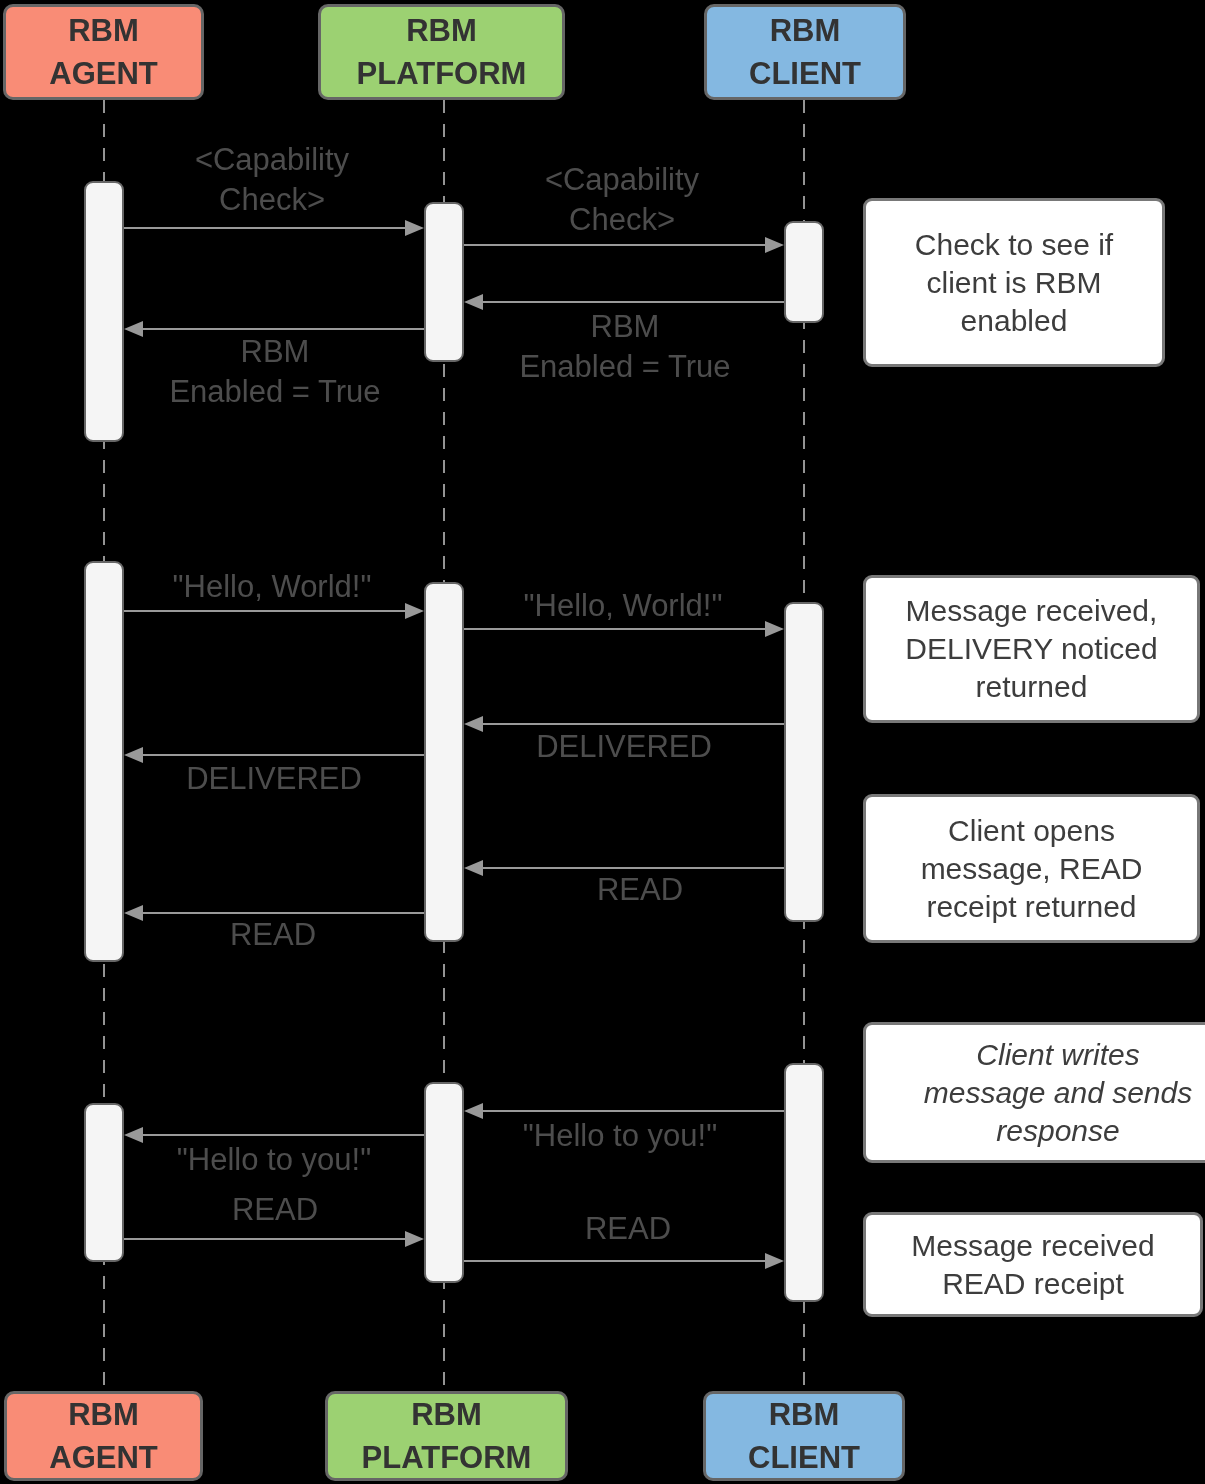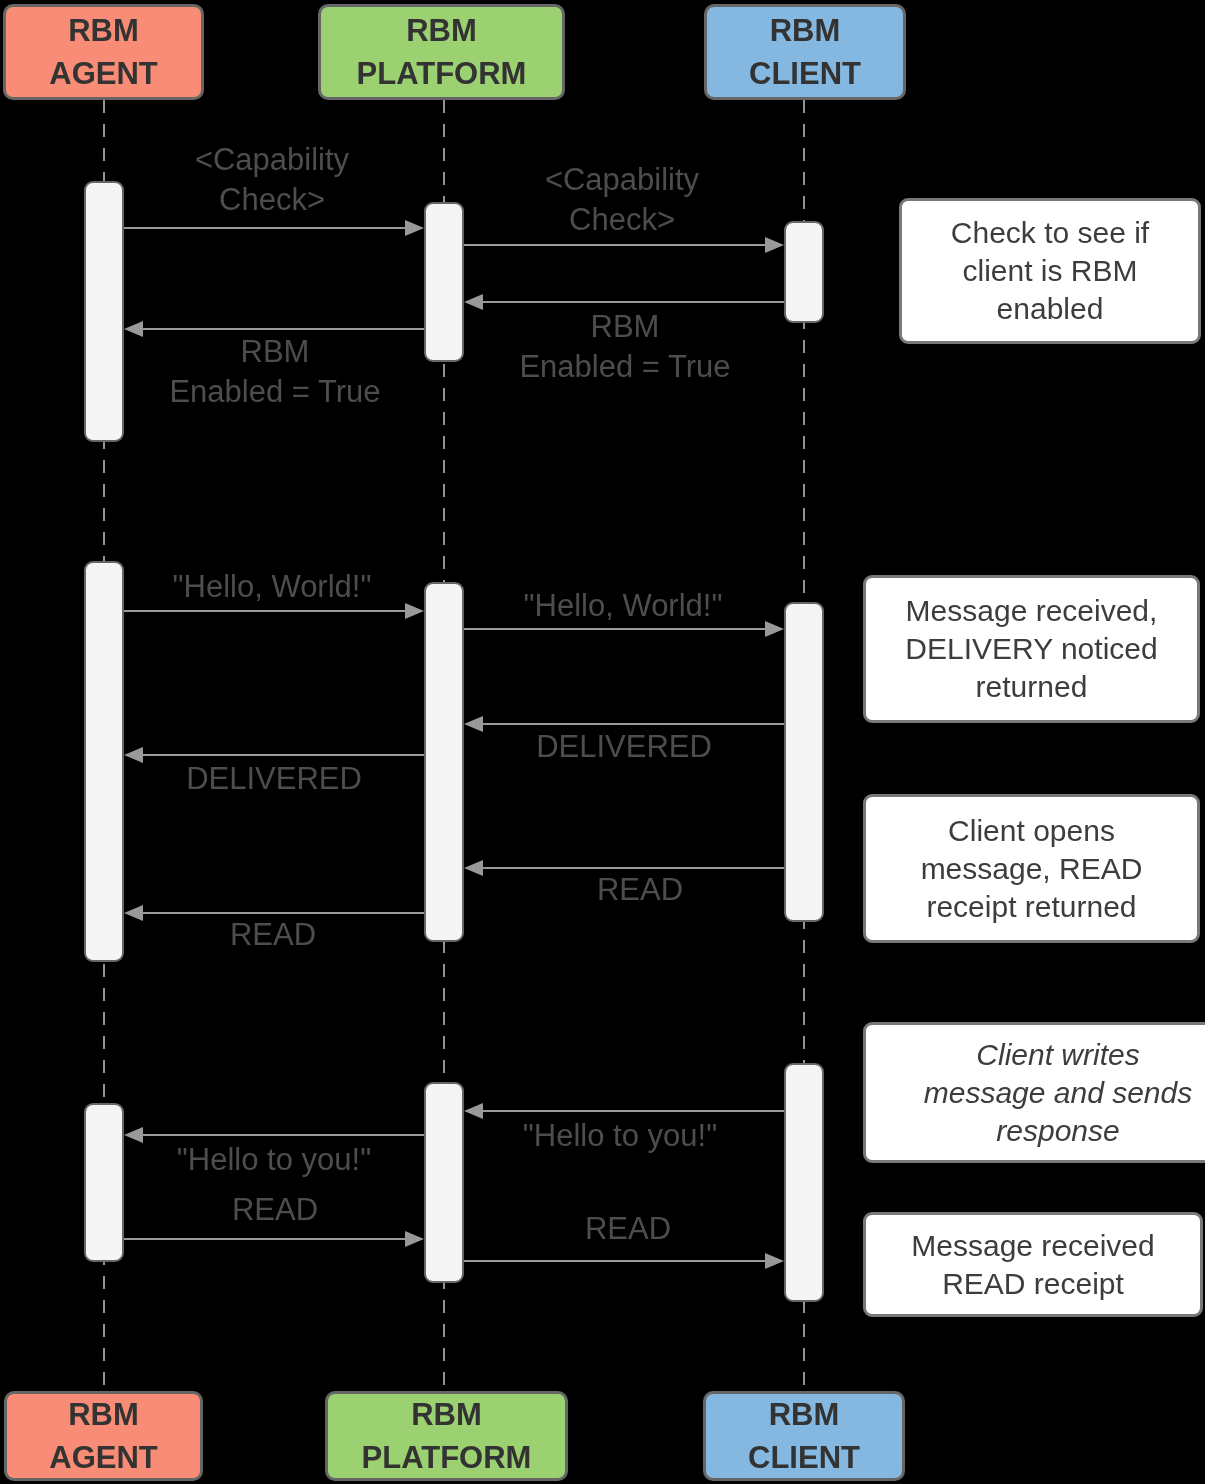--- a/index.html
+++ b/index.html
@@ -87,21 +87,21 @@
       <div class="msg-label" style="left: 624px; top: 727px;">DELIVERED</div>
       <div class="msg-label" style="left: 274px; top: 759px;">DELIVERED</div>
       <div class="msg-label" style="left: 640px; top: 870px;">READ</div>
       <div class="msg-label" style="left: 273px; top: 915px;">READ</div>
       <div class="msg-label" style="left: 620px; top: 1116px;">"Hello to you!"</div>
       <div class="msg-label" style="left: 274px; top: 1140px;">"Hello to you!"</div>
       <div class="msg-label" style="left: 275px; top: 1190px;">READ</div>
       <div class="msg-label" style="left: 628px; top: 1209px;">READ</div>
     </div>
   <div class="layer" id="layer-notes">
-      <div class="note" style="left: 863px; top: 198px; width: 302px; height: 146px; margin-left: 36px;">Check to see if
+      <div class="note" style="left: 863px; top: 198px; width: 302px; height: 169px;">Check to see if
 client is RBM
 enabled</div>
       <div class="note" style="left: 863px; top: 794px; width: 337px; height: 149px;">Client opens
 message, READ
 receipt returned</div>
       <div class="note" style="left: 863px; top: 575px; width: 337px; height: 148px;">Message received,
 DELIVERY noticed
 returned</div>
       <div class="note" style="left: 863px; top: 1022px; width: 390px; height: 141px; font-style: italic;">Client writes
 message and sends

